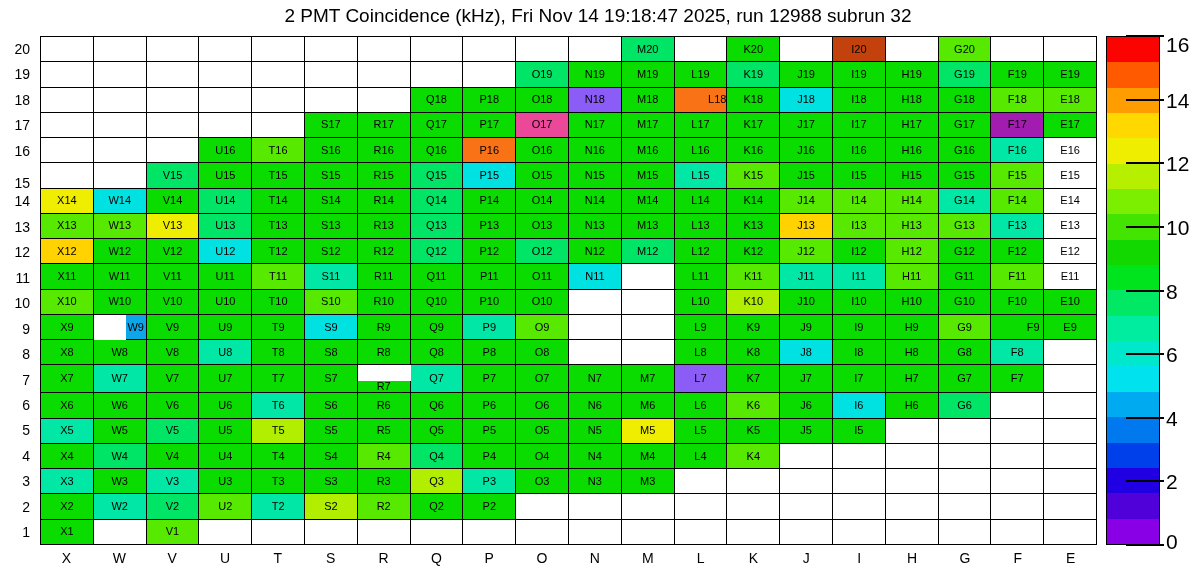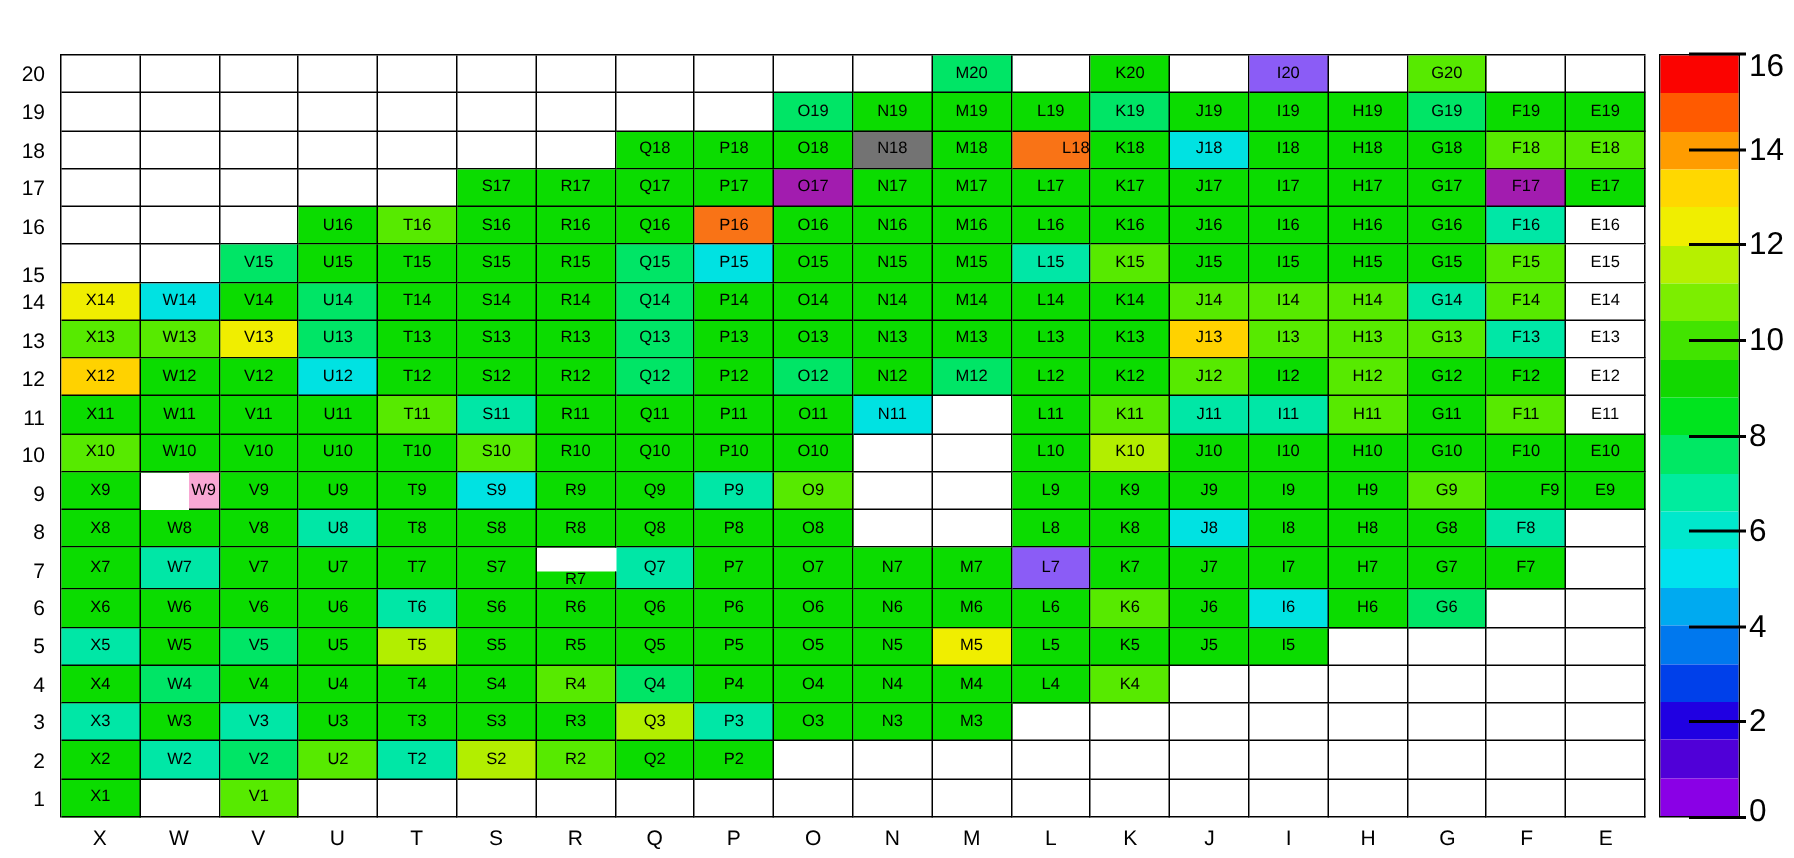--- a/index.html
+++ b/index.html
@@ -41,108 +41,109 @@
   }
   .cticklab{
     position:absolute;left:1166px;font-size:21px;line-height:21px;
     transform:translateY(-50%);
   }
 </style>
 </head>
 <body>
 
 <div class="canvas">
+  <div class="title">2 PMT Coincidence (kHz), Fri Nov 14 19:18:47 2025, run 12988 subrun 32</div>
   <div class="plot" id="plot">
       <div class="cell"></div>
       <div class="cell"></div>
       <div class="cell"></div>
       <div class="cell"></div>
       <div class="cell"></div>
       <div class="cell"></div>
       <div class="cell"></div>
       <div class="cell"></div>
       <div class="cell"></div>
       <div class="cell"></div>
       <div class="cell"></div>
       <div class="cell" style="background: rgb(0, 229, 102);">
         <span>M20</span>
       </div>
       <div class="cell"></div>
       <div class="cell" style="background: rgb(11, 220, 0);">
         <span>K20</span>
       </div>
       <div class="cell"></div>
+      <div class="cell" style="background: #c2410c;">
+        <span>I20</span>
+      </div>
+      <div class="cell"></div>
+      <div class="cell" style="background: rgb(87, 234, 0);">
+        <span>G20</span>
+      </div>
+      <div class="cell"></div>
+      <div class="cell"></div>
+      <div class="cell"></div>
+      <div class="cell"></div>
+      <div class="cell"></div>
+      <div class="cell"></div>
+      <div class="cell"></div>
+      <div class="cell"></div>
+      <div class="cell"></div>
+      <div class="cell"></div>
+      <div class="cell"></div>
+      <div class="cell" style="background: rgb(0, 229, 102);">
+        <span>O19</span>
+      </div>
+      <div class="cell" style="background: rgb(11, 220, 0);">
+        <span>N19</span>
+      </div>
+      <div class="cell" style="background: rgb(11, 220, 0);">
+        <span>M19</span>
+      </div>
+      <div class="cell" style="background: rgb(11, 220, 0);">
+        <span>L19</span>
+      </div>
+      <div class="cell" style="background: rgb(0, 229, 102);">
+        <span>K19</span>
+      </div>
+      <div class="cell" style="background: rgb(11, 220, 0);">
+        <span>J19</span>
+      </div>
+      <div class="cell" style="background: rgb(11, 220, 0);">
+        <span>I19</span>
+      </div>
+      <div class="cell" style="background: rgb(11, 220, 0);">
+        <span>H19</span>
+      </div>
+      <div class="cell" style="background: rgb(0, 229, 102);">
+        <span>G19</span>
+      </div>
+      <div class="cell" style="background: rgb(11, 220, 0);">
+        <span>F19</span>
+      </div>
+      <div class="cell" style="background: rgb(11, 220, 0);">
+        <span>E19</span>
+      </div>
+      <div class="cell"></div>
+      <div class="cell"></div>
+      <div class="cell"></div>
+      <div class="cell"></div>
+      <div class="cell"></div>
+      <div class="cell"></div>
+      <div class="cell"></div>
+      <div class="cell" style="background: rgb(11, 220, 0);">
+        <span>Q18</span>
+      </div>
+      <div class="cell" style="background: rgb(11, 220, 0);">
+        <span>P18</span>
+      </div>
+      <div class="cell" style="background: rgb(11, 220, 0);">
+        <span>O18</span>
+      </div>
       <div class="cell" style="background: #8b5cf6;">
-        <span>I20</span>
-      </div>
-      <div class="cell"></div>
-      <div class="cell" style="background: rgb(87, 234, 0);">
-        <span>G20</span>
-      </div>
-      <div class="cell"></div>
-      <div class="cell"></div>
-      <div class="cell"></div>
-      <div class="cell"></div>
-      <div class="cell"></div>
-      <div class="cell"></div>
-      <div class="cell"></div>
-      <div class="cell"></div>
-      <div class="cell"></div>
-      <div class="cell"></div>
-      <div class="cell"></div>
-      <div class="cell" style="background: rgb(0, 229, 102);">
-        <span>O19</span>
-      </div>
-      <div class="cell" style="background: rgb(11, 220, 0);">
-        <span>N19</span>
-      </div>
-      <div class="cell" style="background: rgb(11, 220, 0);">
-        <span>M19</span>
-      </div>
-      <div class="cell" style="background: rgb(11, 220, 0);">
-        <span>L19</span>
-      </div>
-      <div class="cell" style="background: rgb(0, 229, 102);">
-        <span>K19</span>
-      </div>
-      <div class="cell" style="background: rgb(11, 220, 0);">
-        <span>J19</span>
-      </div>
-      <div class="cell" style="background: rgb(11, 220, 0);">
-        <span>I19</span>
-      </div>
-      <div class="cell" style="background: rgb(11, 220, 0);">
-        <span>H19</span>
-      </div>
-      <div class="cell" style="background: rgb(0, 229, 102);">
-        <span>G19</span>
-      </div>
-      <div class="cell" style="background: rgb(11, 220, 0);">
-        <span>F19</span>
-      </div>
-      <div class="cell" style="background: rgb(11, 220, 0);">
-        <span>E19</span>
-      </div>
-      <div class="cell"></div>
-      <div class="cell"></div>
-      <div class="cell"></div>
-      <div class="cell"></div>
-      <div class="cell"></div>
-      <div class="cell"></div>
-      <div class="cell"></div>
-      <div class="cell" style="background: rgb(11, 220, 0);">
-        <span>Q18</span>
-      </div>
-      <div class="cell" style="background: rgb(11, 220, 0);">
-        <span>P18</span>
-      </div>
-      <div class="cell" style="background: rgb(11, 220, 0);">
-        <span>O18</span>
-      </div>
-      <div class="cell" style="background: #737373;">
         <span>N18</span>
       </div>
       <div class="cell" style="background: rgb(11, 220, 0);">
         <span>M18</span>
       </div>
       <div class="cell" style="background: #f97316; justify-content: flex-end;">
         <span>L18</span>
       </div>
       <div class="cell" style="background: rgb(11, 220, 0);">
         <span>K18</span>
@@ -175,21 +176,21 @@
       </div>
       <div class="cell" style="background: rgb(11, 220, 0);">
         <span>R17</span>
       </div>
       <div class="cell" style="background: rgb(11, 220, 0);">
         <span>Q17</span>
       </div>
       <div class="cell" style="background: rgb(11, 220, 0);">
         <span>P17</span>
       </div>
-      <div class="cell" style="background: #a21caf;">
+      <div class="cell" style="background: #ec4899;">
         <span>O17</span>
       </div>
       <div class="cell" style="background: rgb(11, 220, 0);">
         <span>N17</span>
       </div>
       <div class="cell" style="background: rgb(11, 220, 0);">
         <span>M17</span>
       </div>
       <div class="cell" style="background: rgb(11, 220, 0);">
         <span>L17</span>
@@ -615,21 +616,21 @@
       </div>
       <div class="cell" style="background: rgb(11, 220, 0);">
         <span>F10</span>
       </div>
       <div class="cell" style="background: rgb(11, 220, 0);">
         <span>E10</span>
       </div>
       <div class="cell" style="background: rgb(11, 220, 0);">
         <span>X9</span>
       </div>
-      <div class="cell" style="background: #f9a8d4; margin-left: 32px;">
+      <div class="cell" style="background: #0ea5e9; margin-left: 32px;">
         <span>W9</span>
       </div>
       <div class="cell" style="background: rgb(11, 220, 0);">
         <span>V9</span>
       </div>
       <div class="cell" style="background: rgb(11, 220, 0);">
         <span>U9</span>
       </div>
       <div class="cell" style="background: rgb(11, 220, 0);">
         <span>T9</span>

